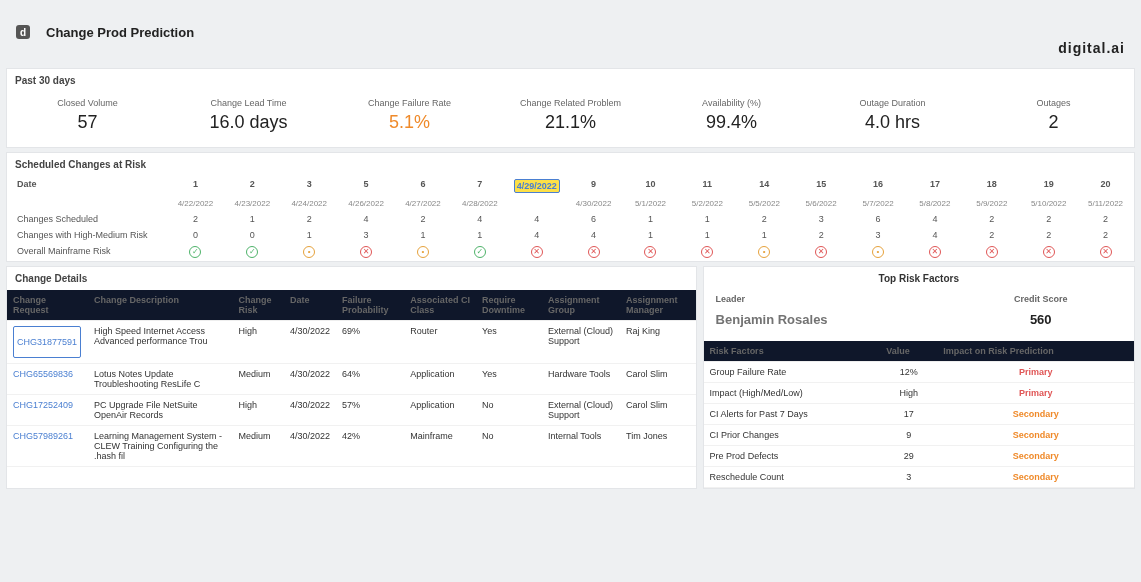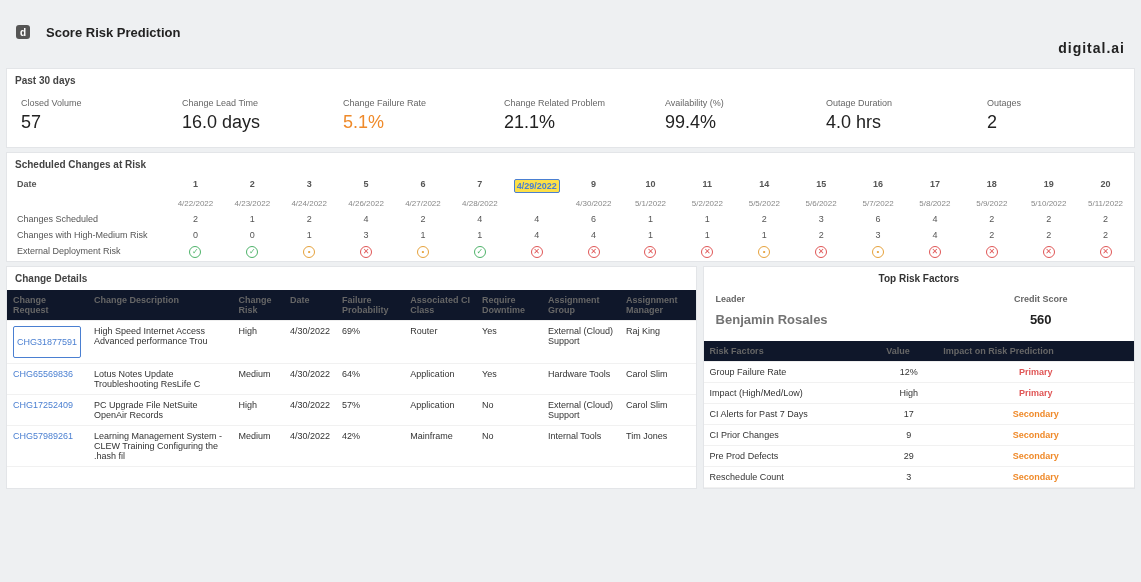--- a/index.html
+++ b/index.html
@@ -7,21 +7,21 @@
   .topbar { display:flex; align-items:center; justify-content:space-between; padding:8px 16px; background:#eef0f2; }
   .top-left { display:flex; align-items:center; gap:16px; }
   .app-icon { width:14px; height:14px; background:#555; border-radius:3px; display:inline-flex; align-items:center; justify-content:center; color:#fff; font-weight:bold; font-size:10px;}
   .page-title { font-size:13px; font-weight:bold; color:#222; }
   .brand { font-size:14px; font-weight:bold; color:#222; letter-spacing:1px;margin-top:32px; }
 
   .panel { background:#fff; border:1px solid #e3e5e8; margin:4px 6px; }
   .panel-header { font-size:10px; font-weight:bold; padding:6px 8px; color:#444; }
 
   .kpis { display:flex; }
-  .kpi { flex:1; padding:6px 14px 14px; }
+  .kpi { flex:1; text-align:center; padding:6px 14px 14px; }
   .kpi-label { font-size:9px; color:#666; margin-bottom:4px; }
   .kpi-value { font-size:18px; font-weight:400; color:#222; }
   .kpi-value.warn { color:#ef8a2a; }
 
   .sched-grid { display:grid; grid-template-columns: 160px repeat(19,1fr); }
   .sched-grid > div { text-align:center; padding:3px 2px; font-size:9px; color:#555; }
   .sched-grid .rowlabel { text-align:left; padding-left:10px; }
   .sched-grid .head-top { font-weight:bold; }
   .sched-grid .head-date { color:#888; font-size:8px; }
   .date-col.selected .head-top-inner { border:1px solid #4a7fd1; background:#fde047; padding:1px 2px; border-radius:2px; color:#4a7fd1; display:inline-block; }
@@ -55,21 +55,21 @@
   .secondary-impact { color:#ef8a2a; }
 
   .gap-fill { flex:1; }
 </style>
 </head>
 <body>
 
 <div class="topbar">
   <div class="top-left">
     <span class="app-icon">d</span>
-    <span class="page-title">Score Risk Prediction</span>
+    <span class="page-title">Change Prod Prediction</span>
   </div>
   <span class="brand">digital.ai</span>
 </div>
 
 <div class="panel">
   <div class="panel-header">Past 30 days</div>
   <div class="kpis" id="kpis">
       <div class="kpi">
         <div class="kpi-label">Closed Volume</div>
                <div class="kpi-value ">57</div>
@@ -203,21 +203,21 @@
       <div>4</div>
       <div>1</div>
       <div>1</div>
       <div>1</div>
       <div>2</div>
       <div>3</div>
       <div>4</div>
       <div>2</div>
       <div>2</div>
       <div>2</div>
-      <div class="rowlabel">External Deployment Risk</div>
+      <div class="rowlabel">Overall Mainframe Risk</div>
       <div><span class="risk-icon risk-green">✓</span></div>
       <div><span class="risk-icon risk-green">✓</span></div>
       <div><span class="risk-icon risk-yellow">•</span></div>
       <div><span class="risk-icon risk-red">✕</span></div>
       <div><span class="risk-icon risk-yellow">•</span></div>
       <div><span class="risk-icon risk-green">✓</span></div>
       <div><span class="risk-icon risk-red">✕</span></div>
       <div><span class="risk-icon risk-red">✕</span></div>
       <div><span class="risk-icon risk-red">✕</span></div>
       <div><span class="risk-icon risk-red">✕</span></div>

